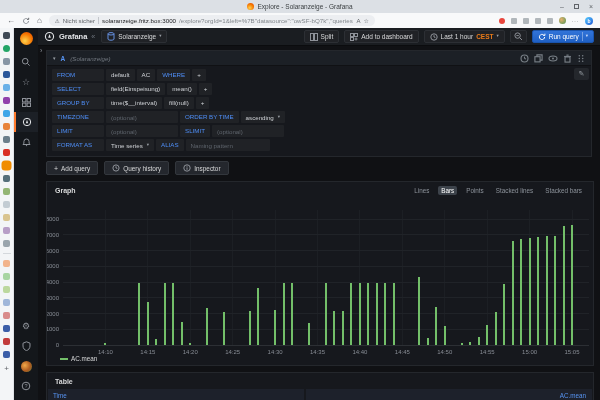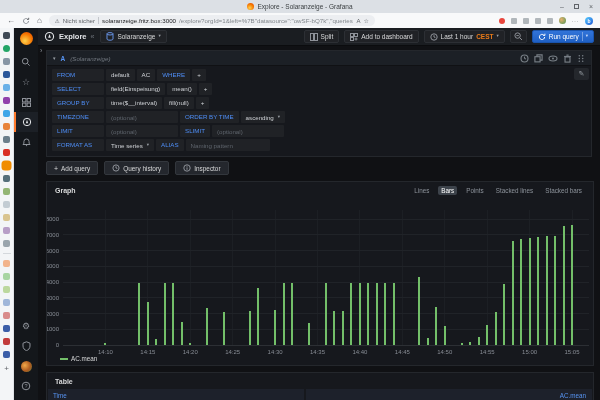--- a/index.html
+++ b/index.html
@@ -246,21 +246,21 @@
         </svg>
     </div>
   </div>
 
   <div id="g-topbar" class="abs">
     <div class="gt-title">
       <svg width="11" height="11" viewBox="0 0 10 10">
           <circle cx="5" cy="5" r="3.7" stroke="#e3e5e8" fill="none" stroke-width="1"></circle>
           <path d="M5 2.8 L6.2 6.2 L3.8 6.2 Z" fill="#e3e5e8"></path>
         </svg>
-      <span>Explore</span>
+      <span>Grafana</span>
       <span class="detach">«</span>
     </div>
     <div class="ds-pill">
       <svg width="8" height="9" viewBox="0 0 8 9">
         <ellipse cx="4" cy="1.8" rx="3" ry="1.2" stroke="#6e9ef7" fill="none" stroke-width="0.9"></ellipse>
         <path d="M1 1.8 V7 c0 0.7 1.3 1.2 3 1.2 s3 -0.5 3 -1.2 V1.8" stroke="#6e9ef7" fill="none" stroke-width="0.9"></path>
       </svg>
       <span>Solaranzeige</span>
       <span class="caret">▾</span>
     </div>

